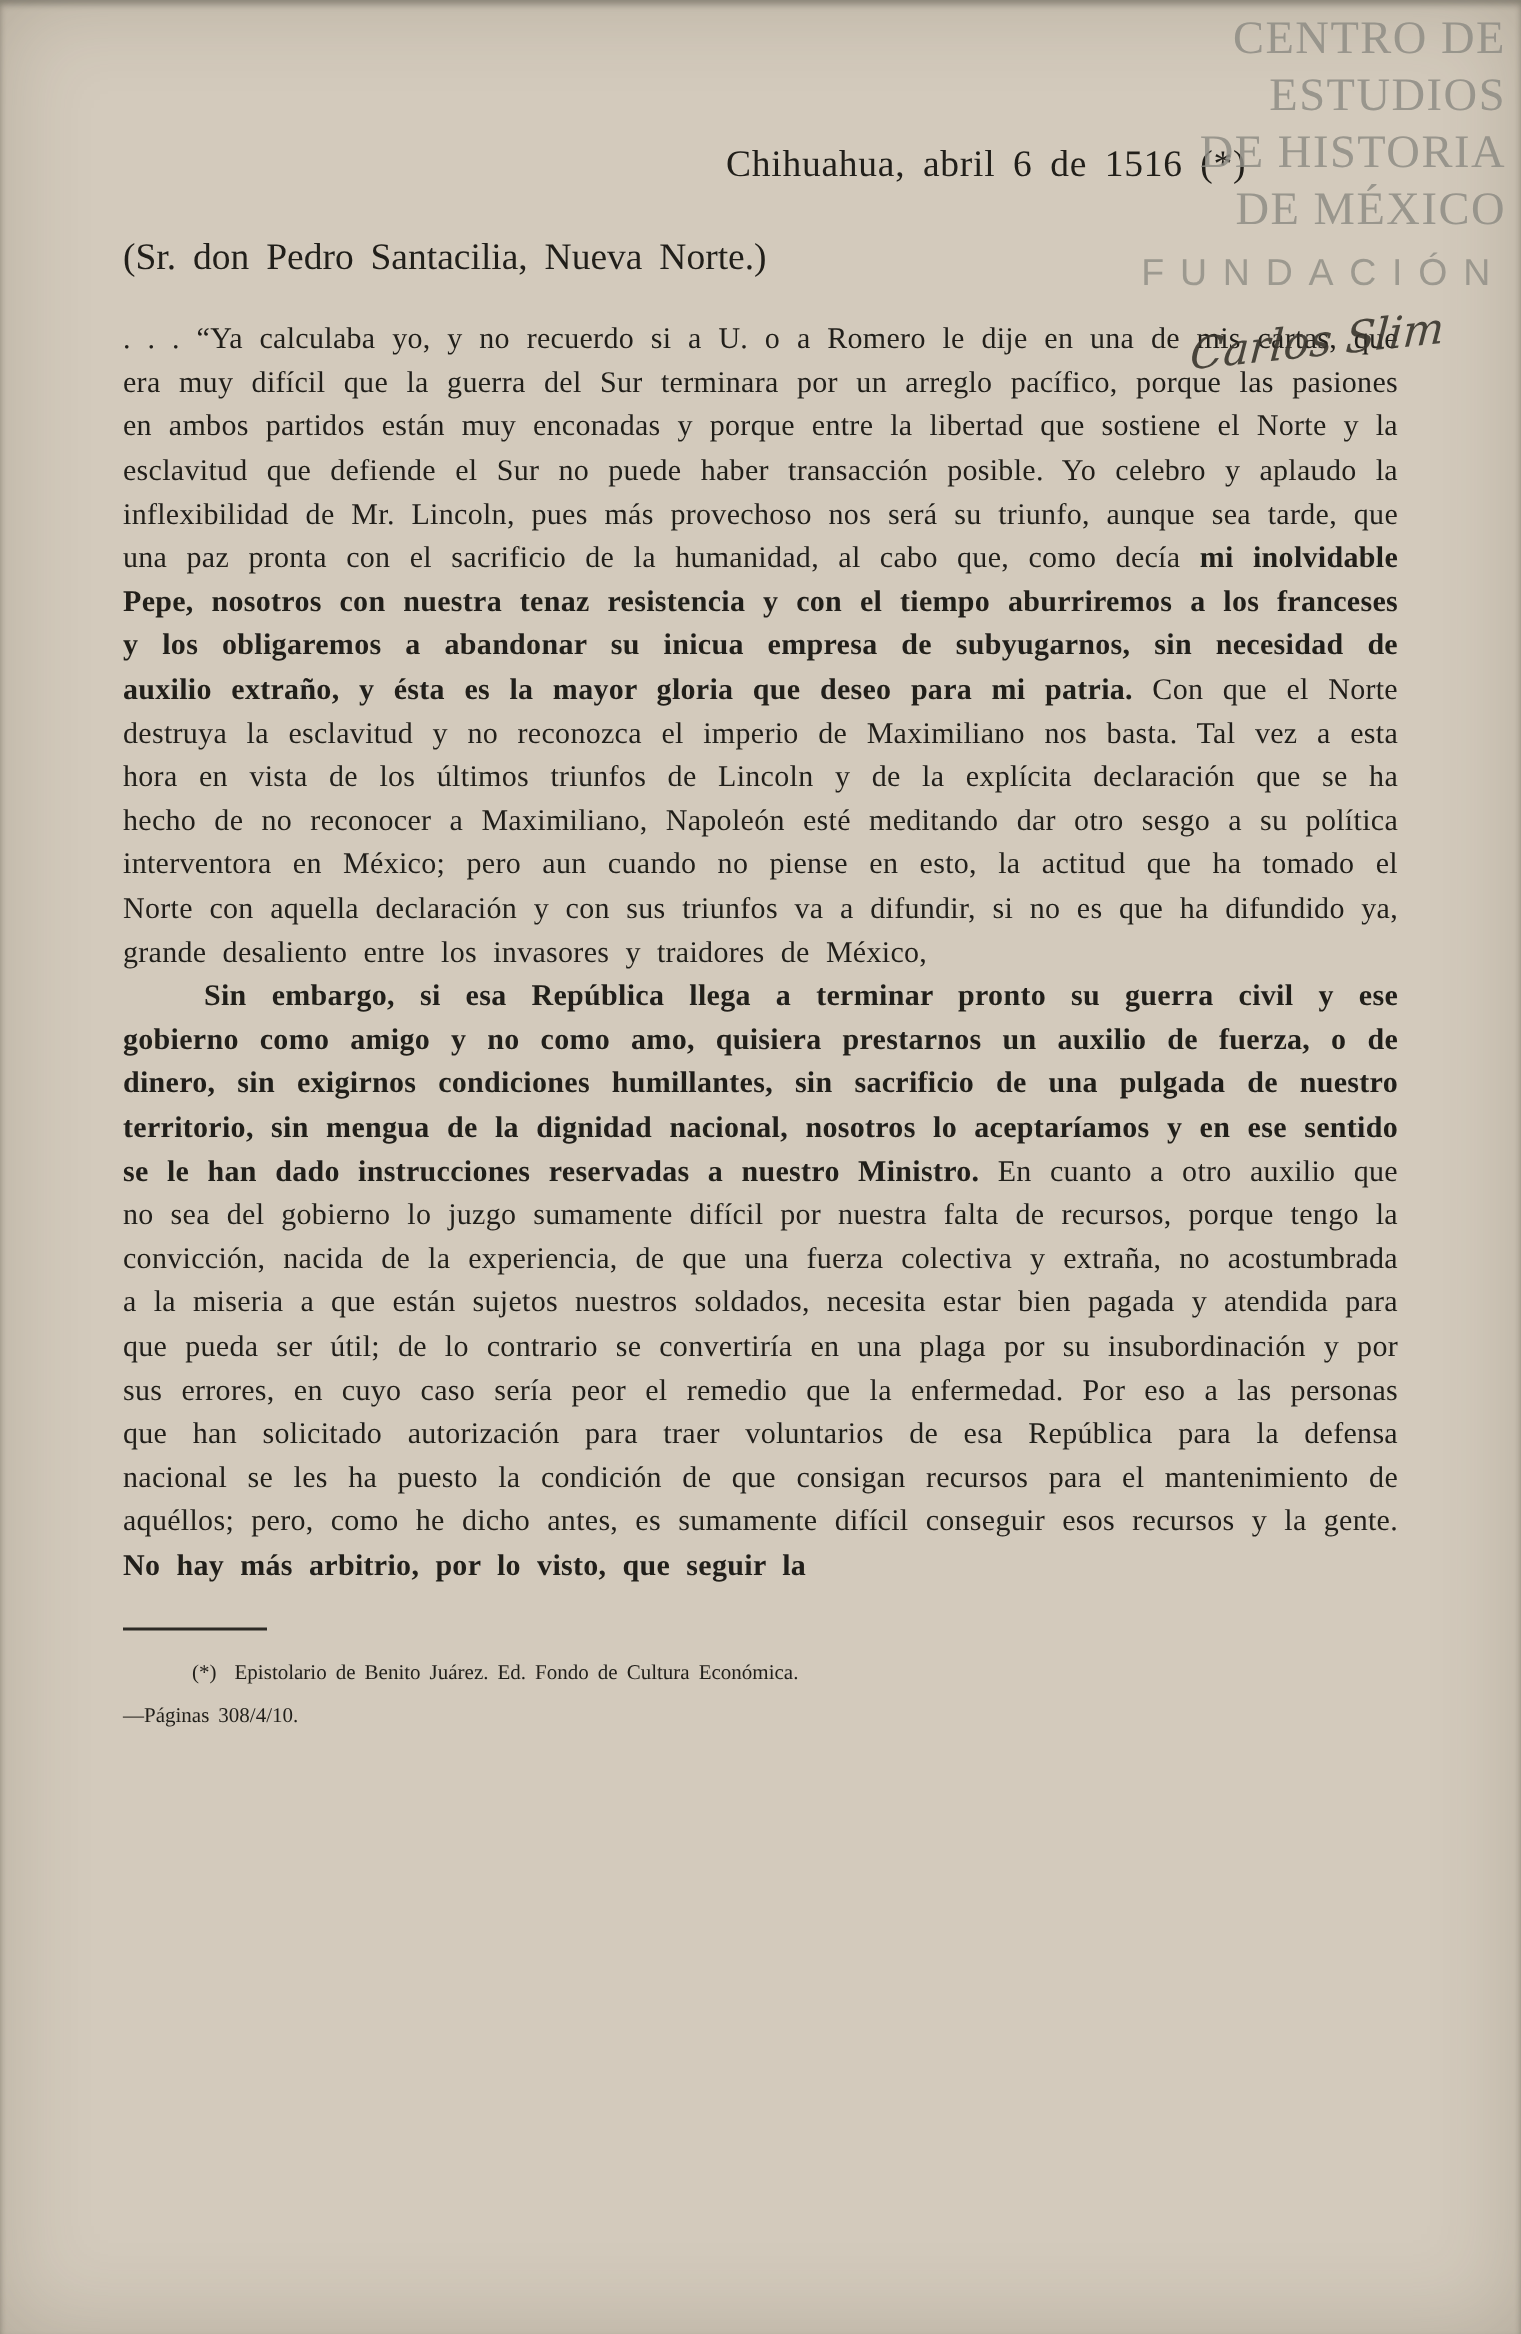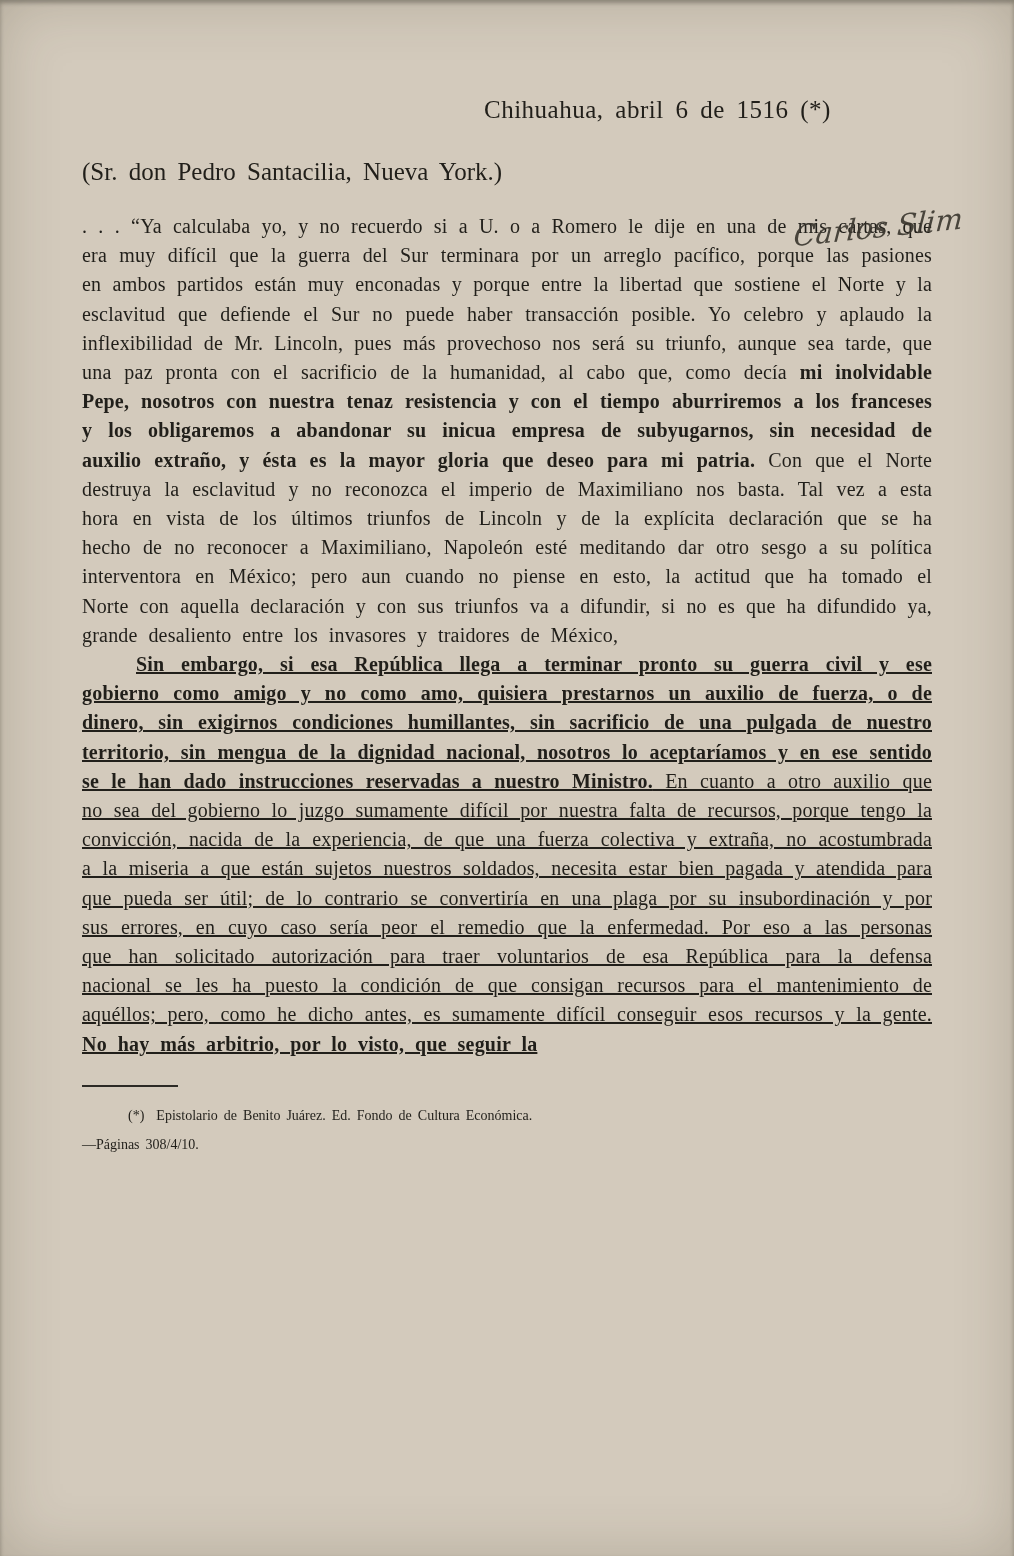--- a/index.html
+++ b/index.html
@@ -83,21 +83,20 @@
   .para {
     margin: 0;
     font-size: 20px;
     line-height: 29.2px;
     text-align: justify;
     word-spacing: 0.28em;
     letter-spacing: 0.01em;
   }
   .para.indent {
     text-indent: 54px;
-    text-decoration: underline;
   }
   .para .b {
     font-weight: bold;
   }
   
   .footnote-rule {
     margin-top: 26px;
     margin-bottom: 14px;
     width: 96px;
     height: 0;
@@ -110,26 +109,33 @@
   }
   .footnote .fn-line1 {
     text-indent: 46px;
   }
 </style>
 </head>
 <body>
 
 <div class="paper">
 
+  <div class="watermark">
+    <div class="wm-line">CENTRO DE</div>
+    <div class="wm-line">ESTUDIOS</div>
+    <div class="wm-line">DE HISTORIA</div>
+    <div class="wm-line">DE MÉXICO</div>
+    <div class="wm-foundation">FUNDACIÓN</div>
+  </div>
 
   <div class="signature">Carlos Slim</div>
 
   <div class="date-line">Chihuahua, abril 6 de 1516 (*)</div>
 
-  <div class="addressee">(Sr. don Pedro Santacilia, Nueva York.)</div>
+  <div class="addressee">(Sr. don Pedro Santacilia, Nueva Norte.)</div>
 
   <div class="letter-body">
       <p class="para"><span class="">. . . “Ya calculaba yo, y no recuerdo si a U. o a Romero le dije en una de mis cartas, que era muy difícil que la guerra del Sur terminara por un arreglo pacífico, porque las pasiones en ambos partidos están muy enconadas y porque entre la libertad que sostiene el Norte y la esclavitud que defiende el Sur no puede haber transacción posible. Yo celebro y aplaudo la inflexibilidad de Mr. Lincoln, pues más provechoso nos será su triunfo, aunque sea tarde, que una paz pronta con el sacrificio de la humanidad, al cabo que, como decía </span><span class="b">mi inolvidable Pepe, nosotros con nuestra tenaz resistencia y con el tiempo aburriremos a los franceses y los obligaremos a abandonar su inicua empresa de subyugarnos, sin necesidad de auxilio extraño, y ésta es la mayor gloria que deseo para mi patria.</span><span class=""> Con que el Norte destruya la esclavitud y no reconozca el imperio de Maximiliano nos basta. Tal vez a esta hora en vista de los últimos triunfos de Lincoln y de la explícita declaración que se ha hecho de no reconocer a Maximiliano, Napoleón esté meditando dar otro sesgo a su política interventora en México; pero aun cuando no piense en esto, la actitud que ha tomado el Norte con aquella declaración y con sus triunfos va a difundir, si no es que ha difundido ya, grande desaliento entre los invasores y traidores de México,</span></p>
       <p class="para indent"><span class="b">Sin embargo, si esa República llega a terminar pronto su guerra civil y ese gobierno como amigo y no como amo, quisiera prestarnos un auxilio de fuerza, o de dinero, sin exigirnos condiciones humillantes, sin sacrificio de una pulgada de nuestro territorio, sin mengua de la dignidad nacional, nosotros lo aceptaríamos y en ese sentido se le han dado instrucciones reservadas a nuestro Ministro.</span><span class=""> En cuanto a otro auxilio que no sea del gobierno lo juzgo sumamente difícil por nuestra falta de recursos, porque tengo la convicción, nacida de la experiencia, de que una fuerza colectiva y extraña, no acostumbrada a la miseria a que están sujetos nuestros soldados, necesita estar bien pagada y atendida para que pueda ser útil; de lo contrario se convertiría en una plaga por su insubordinación y por sus errores, en cuyo caso sería peor el remedio que la enfermedad. Por eso a las personas que han solicitado autorización para traer voluntarios de esa República para la defensa nacional se les ha puesto la condición de que consigan recursos para el mantenimiento de aquéllos; pero, como he dicho antes, es sumamente difícil conseguir esos recursos y la gente. </span><span class="b">No hay más arbitrio, por lo visto, que seguir la</span></p>
     </div>
 
   <div class="footnote-rule"></div>
 
   <div class="footnote">
     <div class="fn-line1">(*)&nbsp;&nbsp;Epistolario de Benito Juárez. Ed. Fondo de Cultura Económica.</div>

